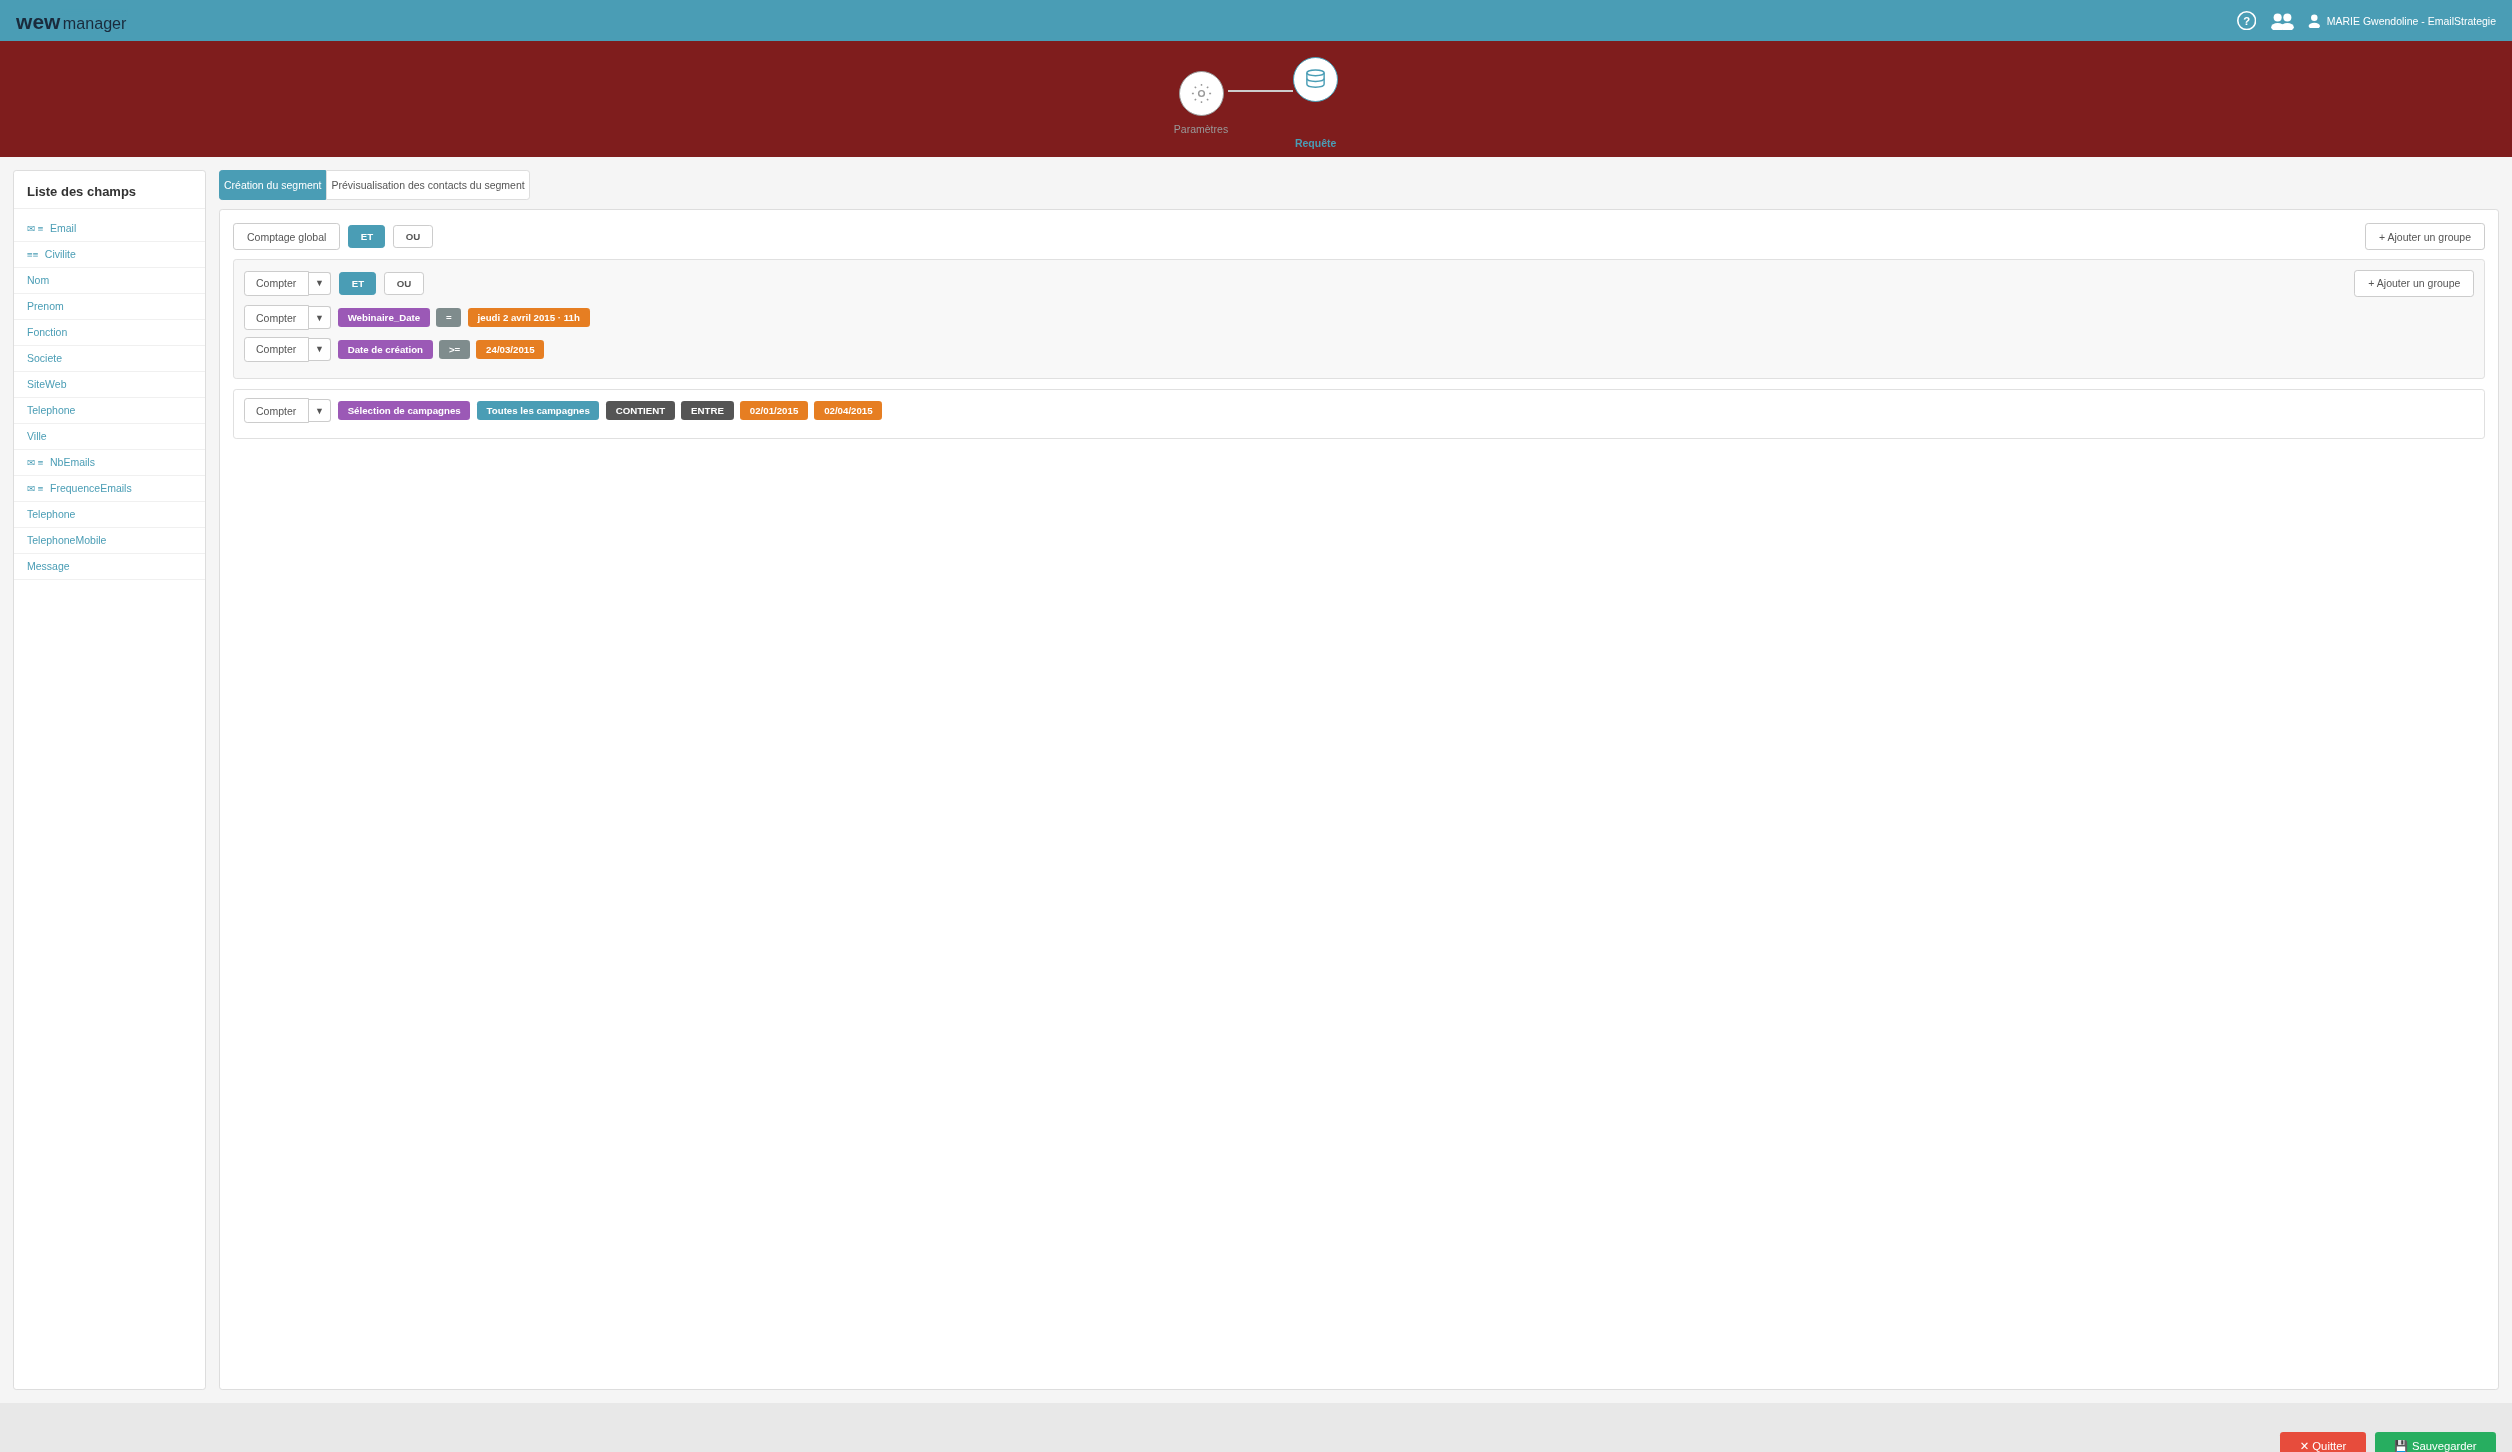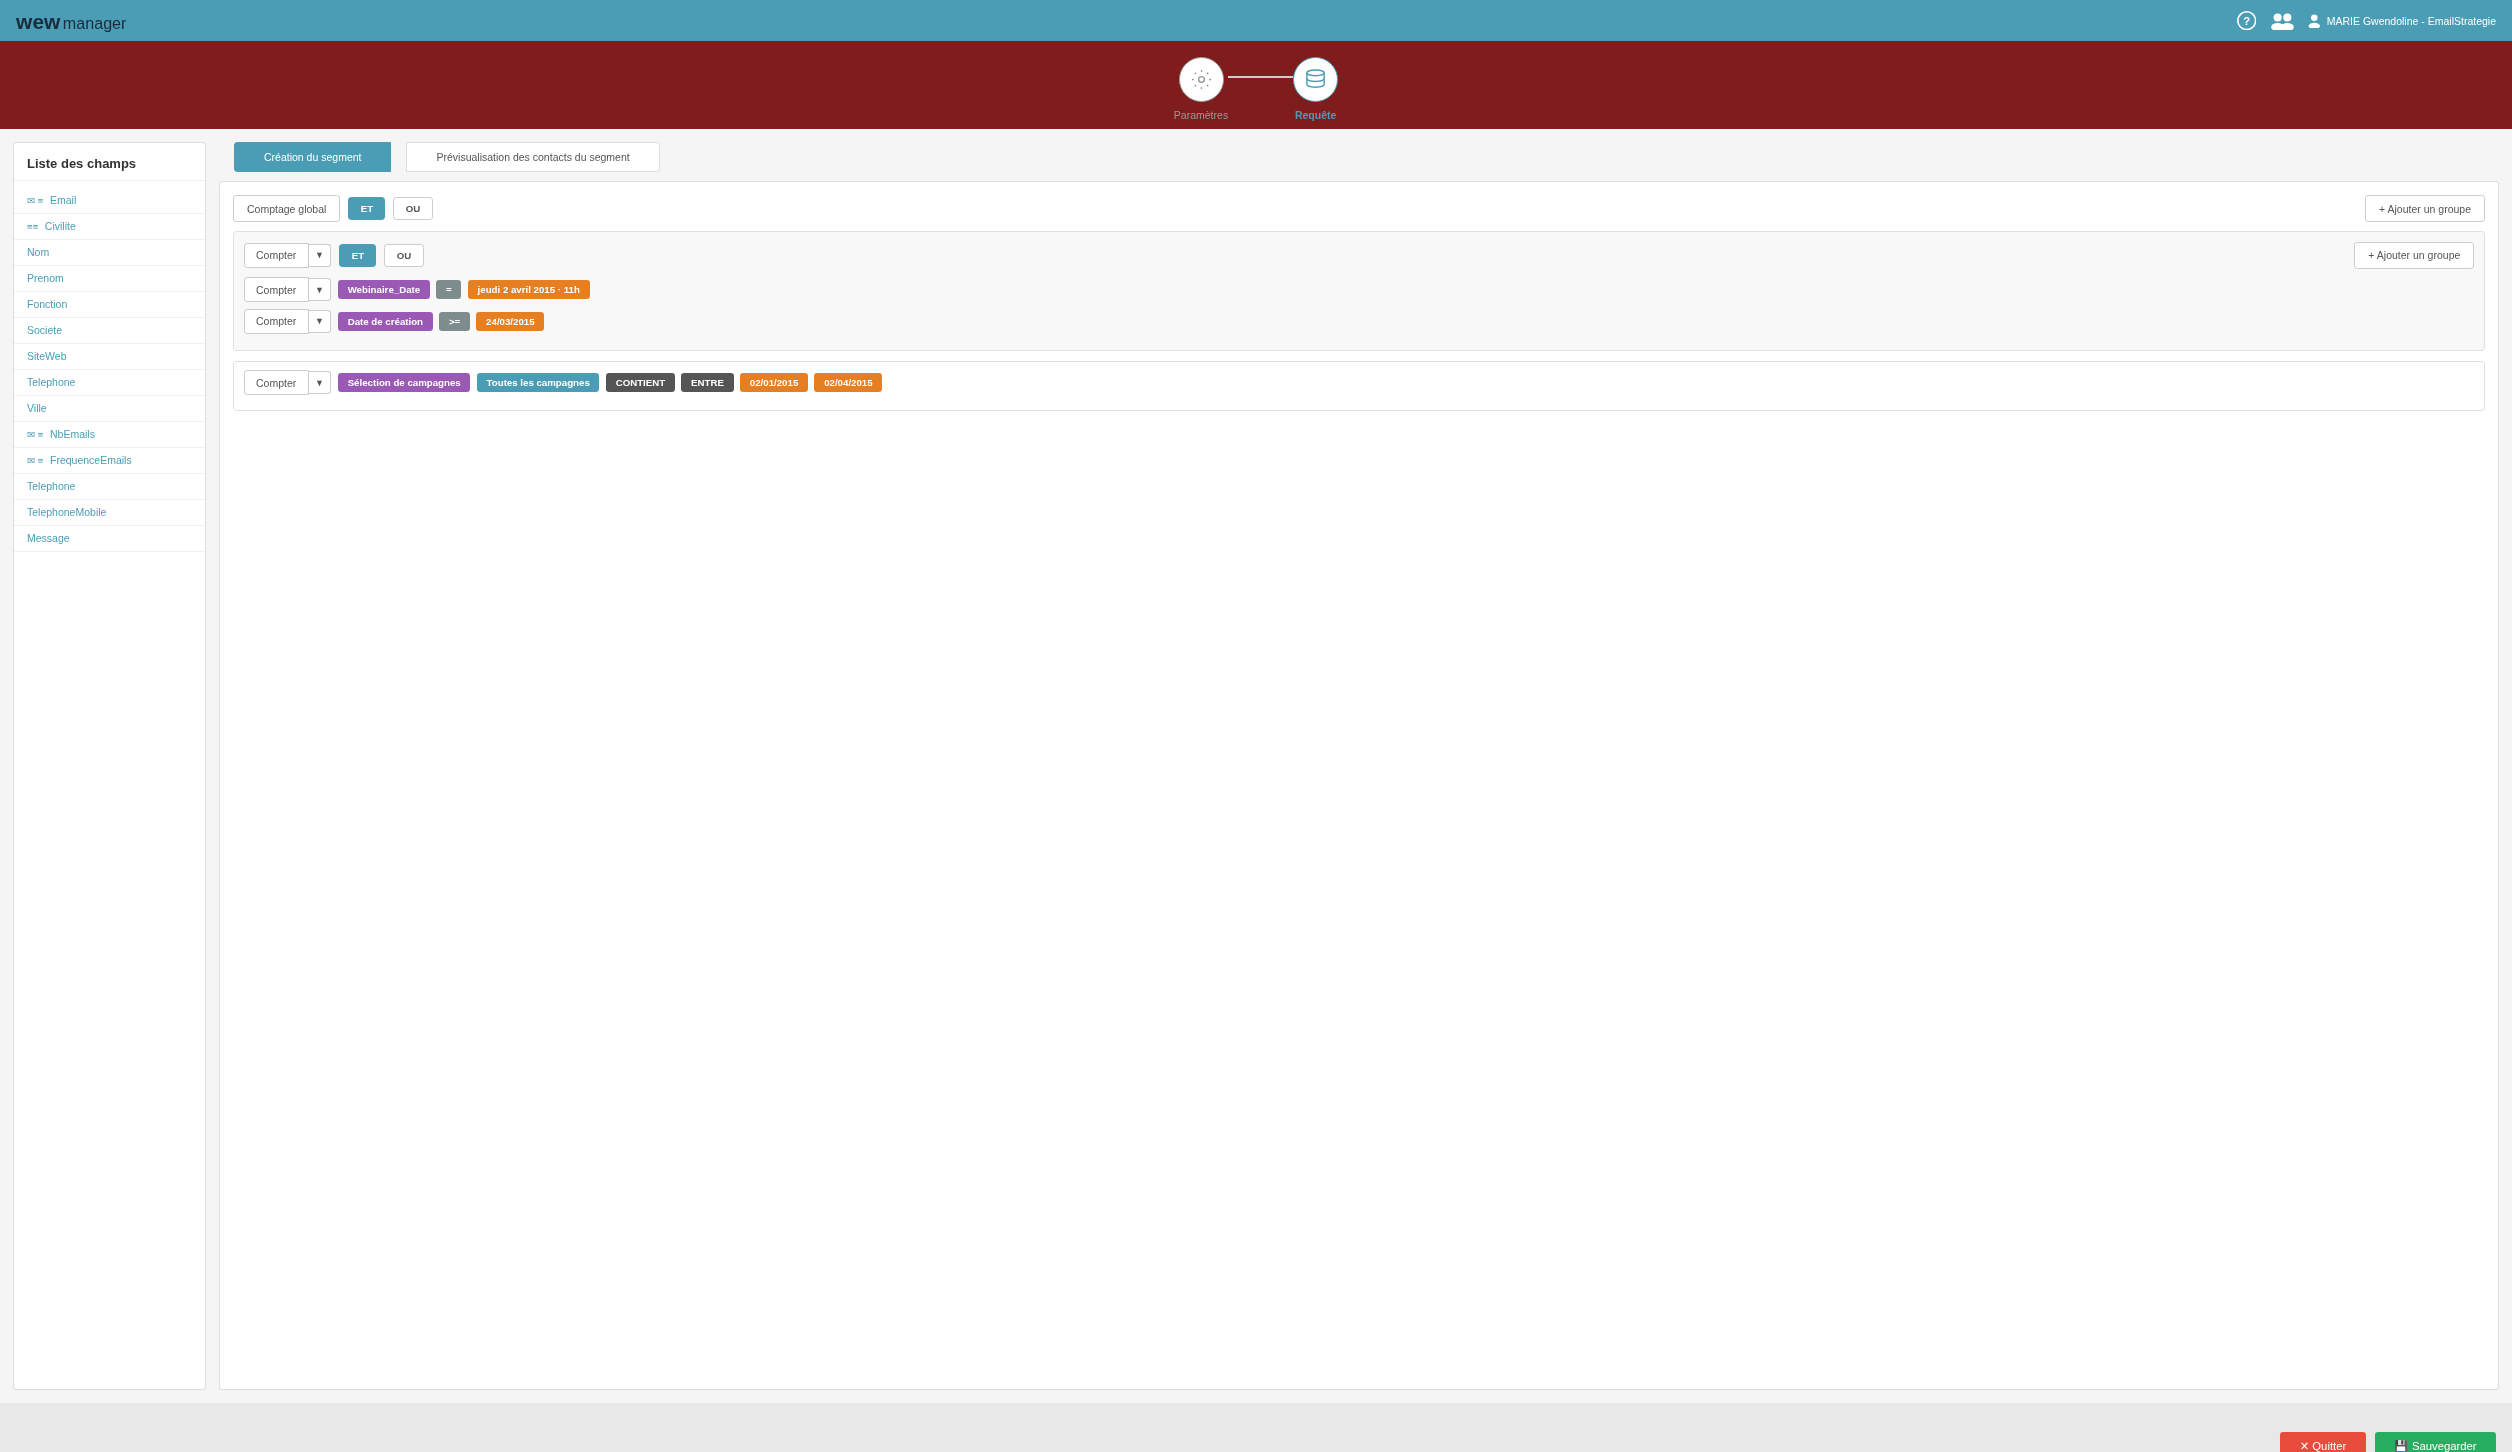--- a/index.html
+++ b/index.html
@@ -75,20 +75,21 @@
       border-color: #4a9db5;
       color: #4a9db5;
     }
     .wizard-label {
       font-size: 10.5px;
       color: #999;
     }
     .wizard-label.active {
       color: #4a9db5;
       font-weight: bold;
+      margin-top: 28px;
     }
     .wizard-line {
       width: 65px;
       height: 1.6px;
       background: #ccc;
       margin-bottom: 23px;
     }
 
     
     .main-content {
@@ -139,27 +140,26 @@
       flex-direction: column;
       gap: 9.7px;
     }
 
     
     .tabs {
       display: flex;
       gap: 0;
     }
     .tab {
-      padding: 8px 29px;
+      padding: 8px 4px;
       border: 0.8px solid #ddd;
       background: white;
       cursor: pointer;
       font-size: 10.5px;
       color: #555;
-      margin-left: 15px;
     }
     .tab.active {
       background: #4a9db5;
       color: white;
       border-color: #4a9db5;
     }
     .tab:first-child { border-radius: 3.2px 0 0 3.2px; }
     .tab:last-child { border-radius: 0 3.2px 3.2px 0; }
 
     

